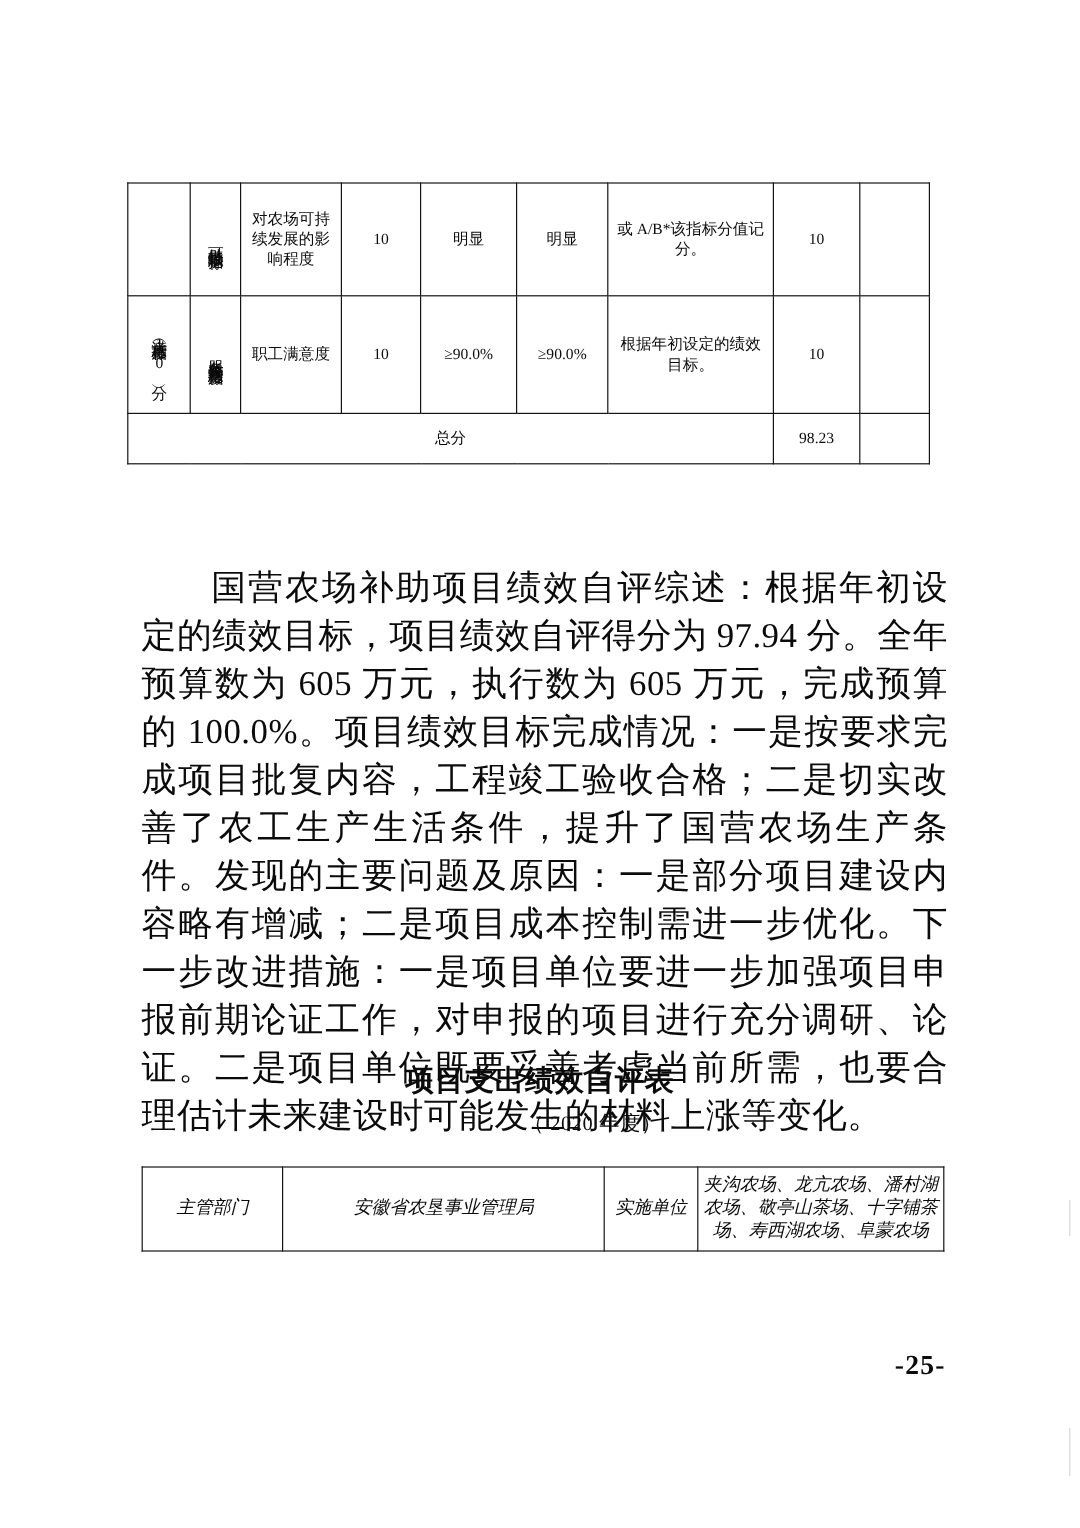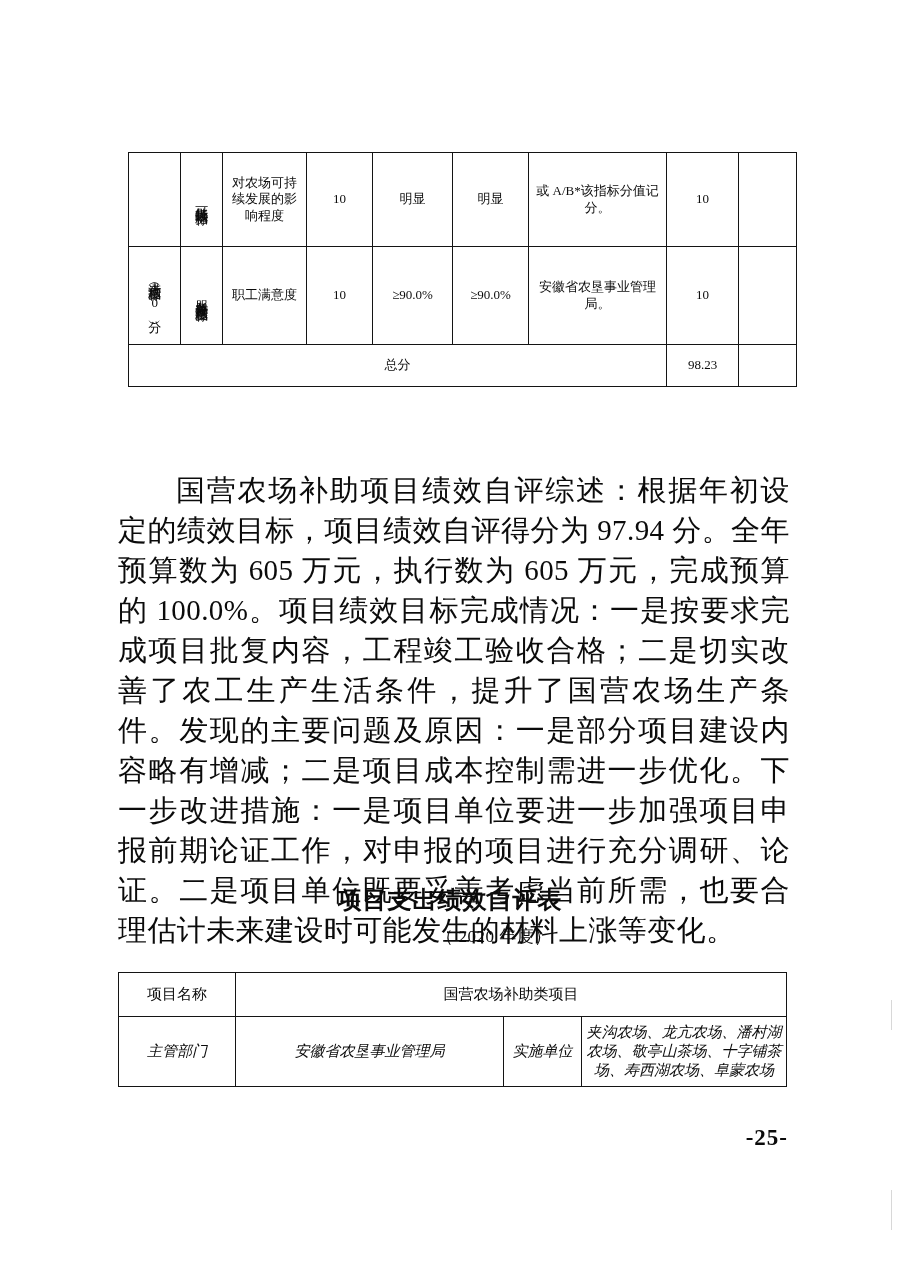--- a/index.html
+++ b/index.html
@@ -41,21 +41,21 @@
     writing-mode: vertical-rl;
     text-orientation: upright;
     letter-spacing: 1px;
     margin: 0 auto;
     display: inline-block;
     line-height: 1.05;
   }
 
   #top-table {
     position: absolute;
-    left: 128px;
+    left: 106px;
     top: 152px;
     width: 668px;
   }
 
   
   #top-table col.c0 { width: 52px; }
   #top-table col.c1 { width: 42px; }
   #top-table col.c2 { width: 84px; }
   #top-table col.c3 { width: 66px; }
   #top-table col.c4 { width: 80px; }
@@ -190,21 +190,21 @@
         <td>
           <span class="vtext">满意度指标（10分）</span>
         </td>
         <td>
           <span class="vtext">服务对象满意度指标</span>
         </td>
         <td>职工满意度</td>
         <td>10</td>
         <td>≥90.0%</td>
         <td>≥90.0%</td>
-        <td class="note-cell">安徽省农垦事业管理局。</td>
+        <td class="note-cell">根据年初设定的绩效目标。</td>
         <td>10</td>
         <td></td>
       </tr>
       <tr class="row3">
         <td colspan="7">总分</td>
         <td>98.23</td>
         <td></td>
       </tr>
     </tbody>
   </table>
@@ -215,24 +215,20 @@
   <div class="subheading">（ 2020 年度）</div>
 
   <table id="bottom-table" class="tbl">
     <colgroup>
       <col class="b0">
         <col class="b1">
         <col class="b2">
         <col class="b3">
     </colgroup>
     <tbody>
-      <tr class="brow1">
-        <td>项目名称</td>
-        <td colspan="3">国营农场补助类项目</td>
-      </tr>
       <tr class="brow2">
         <td>主管部门</td>
         <td>安徽省农垦事业管理局</td>
         <td>实施单位</td>
         <td class="unit-list">夹沟农场、龙亢农场、潘村湖农场、敬亭山茶场、十字铺茶场、寿西湖农场、阜蒙农场</td>
       </tr>
     </tbody>
   </table>
 
   <div class="page-number">-25-</div>

